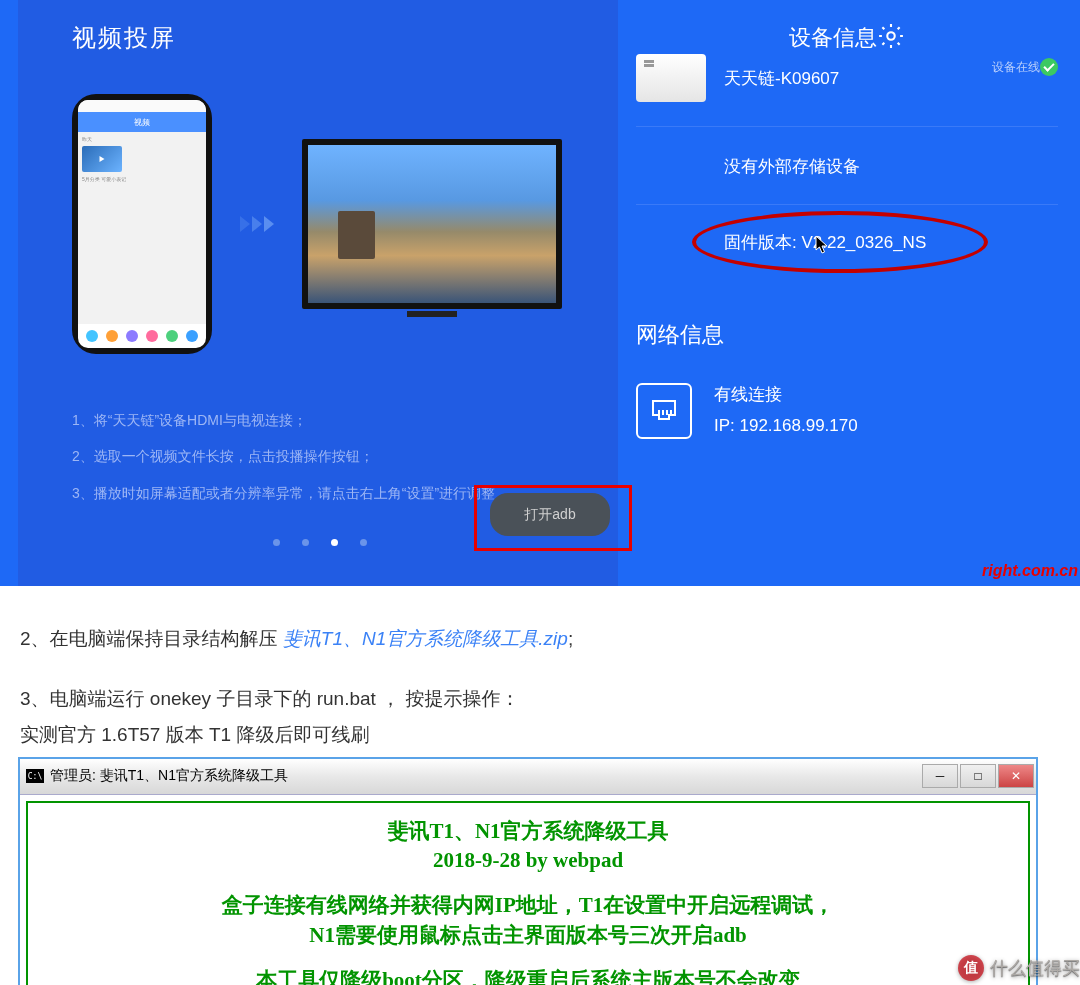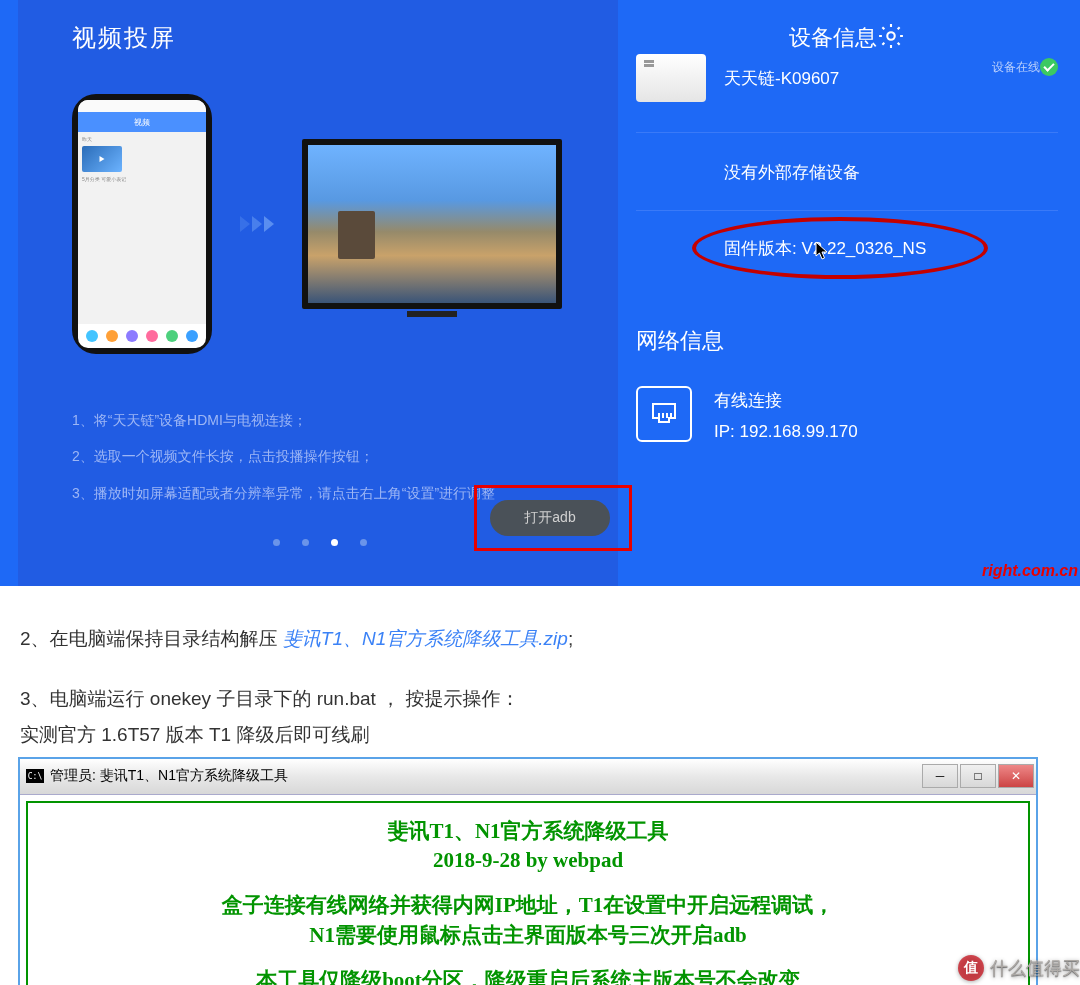--- a/index.html
+++ b/index.html
@@ -24,40 +24,40 @@
   .arrow span{width:0;height:0;border-top:8px solid transparent;border-bottom:8px solid transparent;border-left:10px solid #5a8ef0}
   .arrow span:nth-child(1){opacity:.4}.arrow span:nth-child(2){opacity:.7}
   .tv{width:260px;height:170px;background:#111;padding:6px;border-radius:2px;position:relative}
   .tv::after{content:'';position:absolute;bottom:-8px;left:50%;transform:translateX(-50%);width:50px;height:6px;background:#222}
   .tv-pic{width:100%;height:100%;background:linear-gradient(180deg,#6fb3ff 0%,#5899e2 35%,#968a6a 55%,#c9a26a 70%,#3a5478 100%);position:relative}
   .tv-pic::before{content:'';position:absolute;left:12%;bottom:28%;width:15%;height:30%;background:#5a4a3a;border-radius:2px}
   .instructions{margin-top:48px;color:#9db6f5;font-size:14px;line-height:2.6}
   .pager{display:flex;gap:22px;justify-content:center;margin-top:28px}
   .pg{width:7px;height:7px;border-radius:50%;background:#6a94ea}
   .pg.active{background:#fff}
-  .adb-btn{position:absolute;bottom:50px;left:490px;width:120px;height:36px;border-radius:18px;background:#4a5158;color:#d0d0d0;font-size:14px;display:flex;align-items:center;justify-content:center}
+  .adb-btn{position:absolute;bottom:50px;left:490px;width:120px;height:43px;border-radius:18px;background:#4a5158;color:#d0d0d0;font-size:14px;display:flex;align-items:center;justify-content:center}
   .red-box{position:absolute;bottom:35px;left:474px;width:158px;height:66px;border:3px solid #e80000}
   .right-panel{position:absolute;left:636px;top:22px;right:22px;color:#fff}
   .rp-head{display:flex;justify-content:center;align-items:center;}
   .rp-head h2{font-size:22px;font-weight:400}
   .gear-svg{stroke:#fff;fill:none}
-  .device-row{display:flex;align-items:center;gap:18px;border-bottom:1px solid #3a7af8;padding-bottom:30px;position:relative}
+  .device-row{display:flex;align-items:center;gap:18px;border-bottom:1px solid #3a7af8;padding-bottom:24px;position:relative}
   .device-img{width:70px;height:48px;background:linear-gradient(180deg,#fff 0%,#e5e5e5 100%);border-radius:4px;position:relative}
   .device-img::after{content:'';position:absolute;left:8px;top:6px;width:10px;height:3px;background:#999;box-shadow:0 4px 0 #999}
   .device-name{font-size:17px}
   .status{position:absolute;right:0;top:4px;display:flex;align-items:center;gap:0;font-size:12px;color:#bcd1fc}
   .check{width:18px;height:18px;border-radius:50%;background:#3cc962;display:flex;align-items:center;justify-content:center}
   .check::after{content:'';width:8px;height:4px;border-left:2px solid #fff;border-bottom:2px solid #fff;transform:rotate(-45deg);margin-top:-2px}
   .storage{padding:28px 0 26px;border-bottom:1px solid #3a7af8;font-size:17px;text-indent:88px}
   .firmware{padding:26px 0 24px;font-size:17px;text-indent:88px;position:relative}
   .ellipse{position:absolute;left:56px;top:6px;width:296px;height:62px;border:4px solid #c40000;border-radius:50%}
   .cursor{position:absolute;left:181px;top:32px;width:0;height:0;z-index:10}
   .cursor svg{position:absolute;left:-2px;top:-2px}
   .net-title{font-size:22px;margin-top:42px;font-weight:400}
-  .net-row{display:flex;gap:22px;margin-top:30px}
+  .net-row{display:flex;align-items:center;gap:22px;margin-top:30px}
   .net-icon{width:56px;height:56px;border:2px solid #fff;border-radius:6px;display:flex;align-items:center;justify-content:center}
   .eth-svg{fill:none;stroke:#fff;stroke-width:2}
   .net-txt{line-height:1.8;font-size:17px}
   .wm{position:absolute;right:2px;bottom:6px;color:#e80000;font-size:16px;font-weight:bold;font-style:italic;font-family:Arial,sans-serif}
   .article{padding:36px 20px 0 20px;font-size:19px;line-height:1.8;color:#333}
   .link{color:#3b82f6;font-style:italic}
   .article p{margin-bottom:26px}
   .cmd-window{width:1020px;margin:4px 0 0 18px;border:2px solid #5aa3e8;background:#fff}
   .cmd-title{height:36px;background:linear-gradient(180deg,#fff 0%,#e8e8e8 50%,#d8d8d8 100%);display:flex;align-items:center;justify-content:space-between;padding:0 2px 0 6px;border-bottom:1px solid #aac}
   .cmd-title-left{display:flex;align-items:center;gap:6px;font-size:14px}

